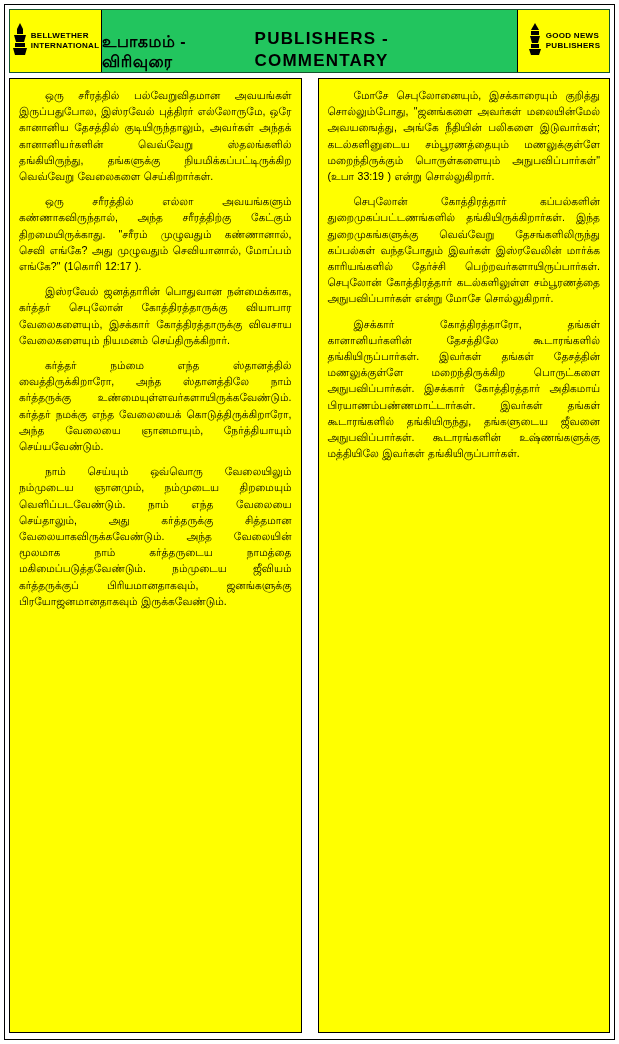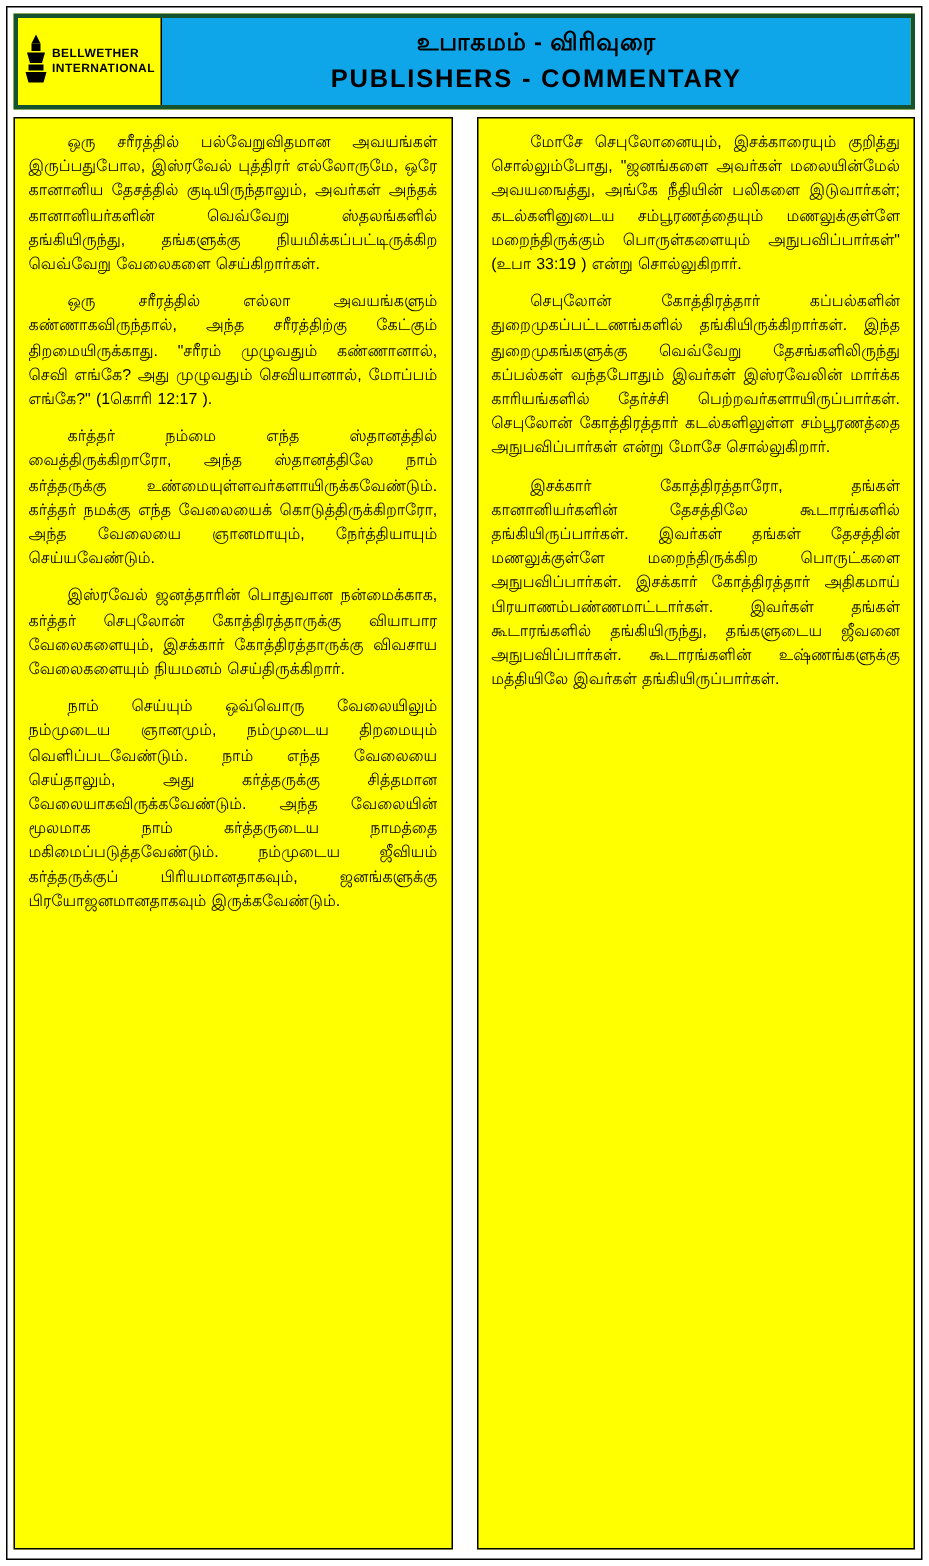--- a/index.html
+++ b/index.html
@@ -22,21 +22,21 @@
     background:#ffffff;
     padding:4px;
   }
   
   .header{
     box-sizing:border-box;
     display:flex;
     align-items:stretch;
     width:601px;
     height:64px;
-    border:3px solid #14532d;
+    border:1px solid #14532d;
     background:#ffff00;
   }
   .logo-box{
     box-sizing:border-box;
     width:96px;
     display:flex;
     flex-direction:column;
     align-items:center;
     justify-content:center;
     border-right:1px solid #000000;
@@ -57,24 +57,24 @@
     font-weight:bold;
     letter-spacing:.3px;
     color:#000000;
     line-height:10px;
     text-align:left;
   }
   .logo-text span{display:block;}
   .title-box{
     flex:1 1 auto;
     display:flex;
-    flex-direction:column;
-    align-items:center;
+    flex-direction:row;
+    align-items:flex-end;
     justify-content:center;
-    background:#0ea5e9;
+    background:#22c55e;
   }
   .title-ta{
     font-size:16px;
     font-weight:bold;
     color:#000000;
     letter-spacing:.5px;
     line-height:20px;
   }
   .title-en{
     font-size:17px;
@@ -135,30 +135,48 @@
             <span>INTERNATIONAL</span>
           </span>
         </div>
       </div>
 
       <div class="title-box">
         <div class="title-ta">உபாகமம் - விரிவுரை</div>
         <div class="title-en">PUBLISHERS  -  COMMENTARY</div>
       </div>
 
+      <div class="logo-box right">
+        <div class="logo-row">
+          <span class="logo-mark">
+            <svg width="16" height="34" viewBox="0 0 16 34" aria-hidden="true">
+              <rect x="0" y="0" width="16" height="34" fill="#ffff00"></rect>
+              <polygon points="8,1 12,8 4,8" fill="#000000"></polygon>
+              <rect x="4" y="9" width="8" height="4" fill="#000000"></rect>
+              <polygon points="3,14 13,14 11,21 5,21" fill="#000000"></polygon>
+              <rect x="4" y="22" width="8" height="4" fill="#000000"></rect>
+              <polygon points="2,27 14,27 12,33 4,33" fill="#000000"></polygon>
+            </svg>
+          </span>
+          <span class="logo-text">
+            <span>GOOD NEWS</span>
+            <span>PUBLISHERS</span>
+          </span>
+        </div>
+      </div>
 
     </div>
 
     <div class="columns">
 
       <div class="col">
         <p class="para">ஒரு சரீரத்தில் பல்வேறுவிதமான அவயங்கள் இருப்பதுபோல, இஸ்ரவேல் புத்திரர் எல்லோருமே, ஒரே கானானிய தேசத்தில் குடியிருந்தாலும், அவர்கள் அந்தக் கானானியர்களின் வெவ்வேறு ஸ்தலங்களில் தங்கியிருந்து, தங்களுக்கு நியமிக்கப்பட்டிருக்கிற வெவ்வேறு வேலைகளை செய்கிறார்கள்.</p>
         <p class="para">ஒரு சரீரத்தில் எல்லா அவயங்களும் கண்ணாகவிருந்தால், அந்த சரீரத்திற்கு கேட்கும் திறமையிருக்காது. "சரீரம் முழுவதும் கண்ணானால், செவி எங்கே? அது முழுவதும் செவியானால், மோப்பம் எங்கே?" (1கொரி 12:17 ).</p>
+        <p class="para">இஸ்ரவேல் ஜனத்தாரின் பொதுவான நன்மைக்காக, கர்த்தர் செபுலோன் கோத்திரத்தாருக்கு வியாபார வேலைகளையும், இசக்கார் கோத்திரத்தாருக்கு விவசாய வேலைகளையும் நியமனம் செய்திருக்கிறார்.</p>
         <p class="para">கர்த்தர் நம்மை எந்த ஸ்தானத்தில் வைத்திருக்கிறாரோ, அந்த ஸ்தானத்திலே நாம் கர்த்தருக்கு உண்மையுள்ளவர்களாயிருக்கவேண்டும். கர்த்தர் நமக்கு எந்த வேலையைக் கொடுத்திருக்கிறாரோ, அந்த வேலையை ஞானமாயும், நேர்த்தியாயும் செய்யவேண்டும்.</p>
-        <p class="para">இஸ்ரவேல் ஜனத்தாரின் பொதுவான நன்மைக்காக, கர்த்தர் செபுலோன் கோத்திரத்தாருக்கு வியாபார வேலைகளையும், இசக்கார் கோத்திரத்தாருக்கு விவசாய வேலைகளையும் நியமனம் செய்திருக்கிறார்.</p>
         <p class="para">நாம் செய்யும் ஒவ்வொரு வேலையிலும் நம்முடைய ஞானமும், நம்முடைய திறமையும் வெளிப்படவேண்டும். நாம் எந்த வேலையை செய்தாலும், அது கர்த்தருக்கு சித்தமான வேலையாகவிருக்கவேண்டும். அந்த வேலையின் மூலமாக நாம் கர்த்தருடைய நாமத்தை மகிமைப்படுத்தவேண்டும். நம்முடைய ஜீவியம் கர்த்தருக்குப் பிரியமானதாகவும், ஜனங்களுக்கு பிரயோஜனமானதாகவும் இருக்கவேண்டும்.</p>
       </div>
 
       <div class="col">
         <p class="para">மோசே செபுலோனையும், இசக்காரையும் குறித்து சொல்லும்போது, "ஜனங்களை அவர்கள் மலையின்மேல் அவயஙைத்து, அங்கே நீதியின் பலிகளை இடுவார்கள்; கடல்களினுடைய சம்பூரணத்தையும் மணலுக்குள்ளே மறைந்திருக்கும் பொருள்களையும் அநுபவிப்பார்கள்" (உபா 33:19 ) என்று சொல்லுகிறார்.</p>
         <p class="para">செபுலோன் கோத்திரத்தார் கப்பல்களின் துறைமுகப்பட்டணங்களில் தங்கியிருக்கிறார்கள். இந்த துறைமுகங்களுக்கு வெவ்வேறு தேசங்களிலிருந்து கப்பல்கள் வந்தபோதும் இவர்கள் இஸ்ரவேலின் மார்க்க காரியங்களில் தேர்ச்சி பெற்றவர்களாயிருப்பார்கள். செபுலோன் கோத்திரத்தார் கடல்களிலுள்ள சம்பூரணத்தை அநுபவிப்பார்கள் என்று மோசே சொல்லுகிறார்.</p>
         <p class="para">இசக்கார் கோத்திரத்தாரோ, தங்கள் கானானியர்களின் தேசத்திலே கூடாரங்களில் தங்கியிருப்பார்கள். இவர்கள் தங்கள் தேசத்தின் மணலுக்குள்ளே மறைந்திருக்கிற பொருட்களை அநுபவிப்பார்கள். இசக்கார் கோத்திரத்தார் அதிகமாய் பிரயாணம்பண்ணமாட்டார்கள். இவர்கள் தங்கள் கூடாரங்களில் தங்கியிருந்து, தங்களுடைய ஜீவனை அநுபவிப்பார்கள். கூடாரங்களின் உஷ்ணங்களுக்கு மத்தியிலே இவர்கள் தங்கியிருப்பார்கள்.</p>
       </div>
 
     </div>

